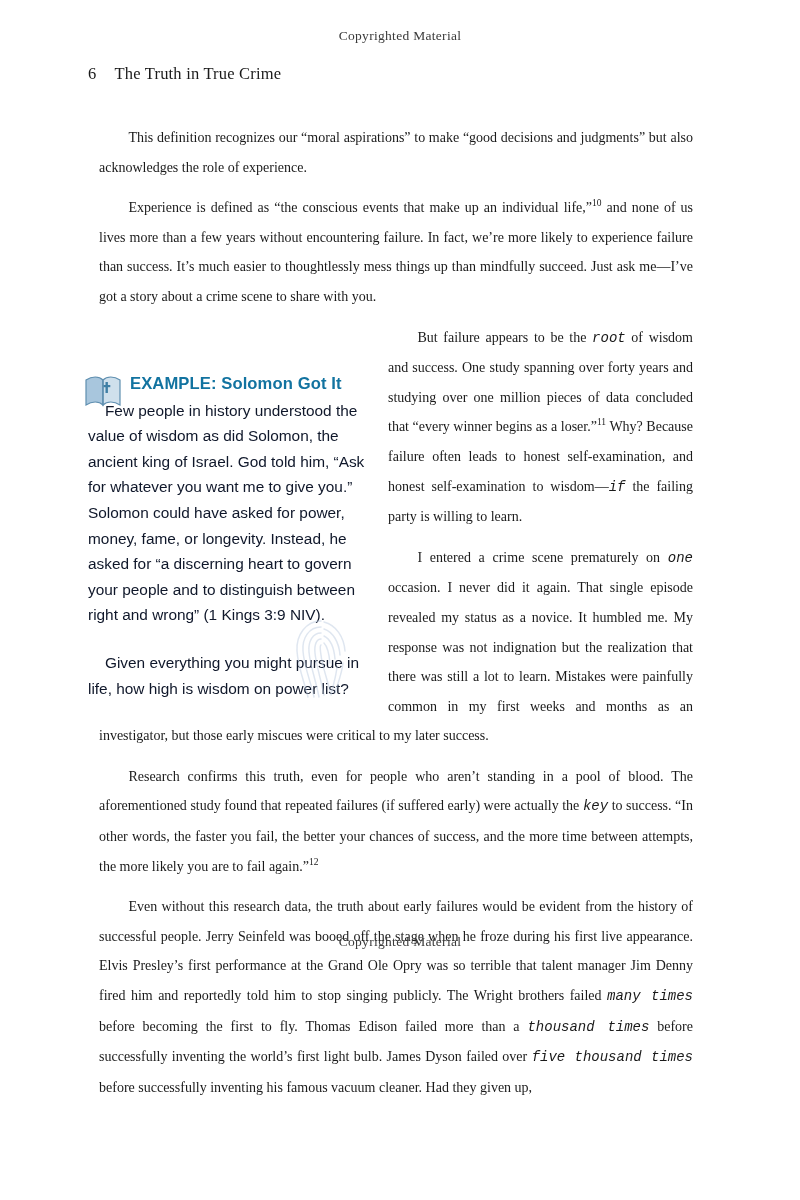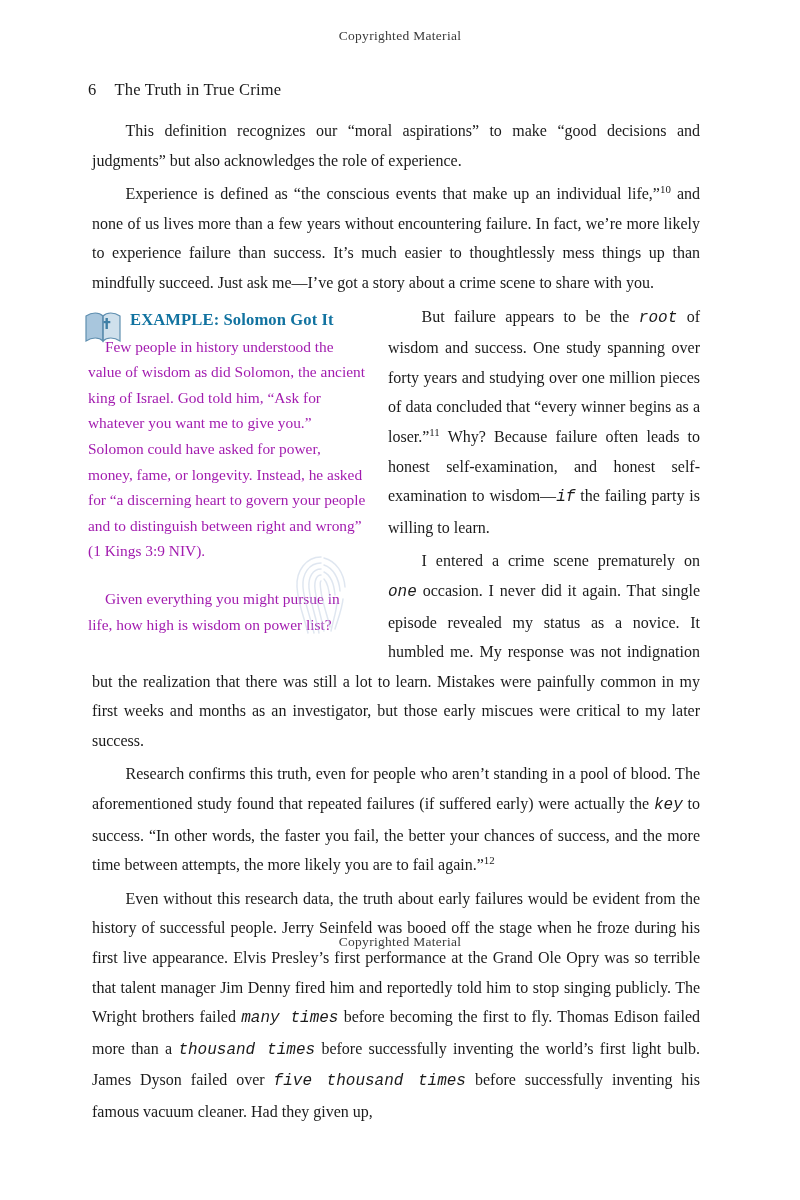--- a/index.html
+++ b/index.html
@@ -35,67 +35,67 @@
   .watermark-bottom { bottom: 42px; }
 
   .running-head {
     position: absolute;
     top: 64px;
     left: 88px;
     font-family: "Liberation Serif", serif;
     font-size: 16.5px;
     color: #1a1a1a;
     letter-spacing: 0.2px;
-    margin-top: 16px;
   }
   .running-head .folio {
     margin-right: 18px;
   }
 
   .content {
     position: absolute;
     top: 112px;
     left: 88px;
     width: 616px;
   }
 
   p.body {
-    margin: 4px;
-    font-size: 16px;
+    margin: 11px;
+    font-size: 14px;
     line-height: 29.6px;
     text-align: justify;
     text-indent: 2.1em;
     hyphens: auto;
     -webkit-hyphens: auto;
   }
 
   .sidebar-wrap {
     float: left;
     width: 278px;
     margin: 6px 22px 4px 0;
     position: relative;
   }
   .sidebar {
     position: relative;
     color: #1b6b8c;
-    font-family: Liberation Serif, serif;
+    font-family: Liberation Sans, sans-serif;
+    margin-top: 43px;
   }
   .sidebar-heading {
     font-size: 16.6px;
     font-weight: bold;
     color: #1273a0;
     letter-spacing: 0.1px;
     margin: 0 0 2px 42px;
     line-height: 24px;
   }
   .sidebar p {
     margin: 0;
     font-size: 15.4px;
     line-height: 25.6px;
-    color: #a21caf;
+    color: #0f172a;
     text-indent: 1.1em;
   }
   .sidebar p.second {
     margin-top: 22px;
   }
   .bible-icon {
     position: absolute;
     left: -4px;
     top: 2px;
     width: 40px;

